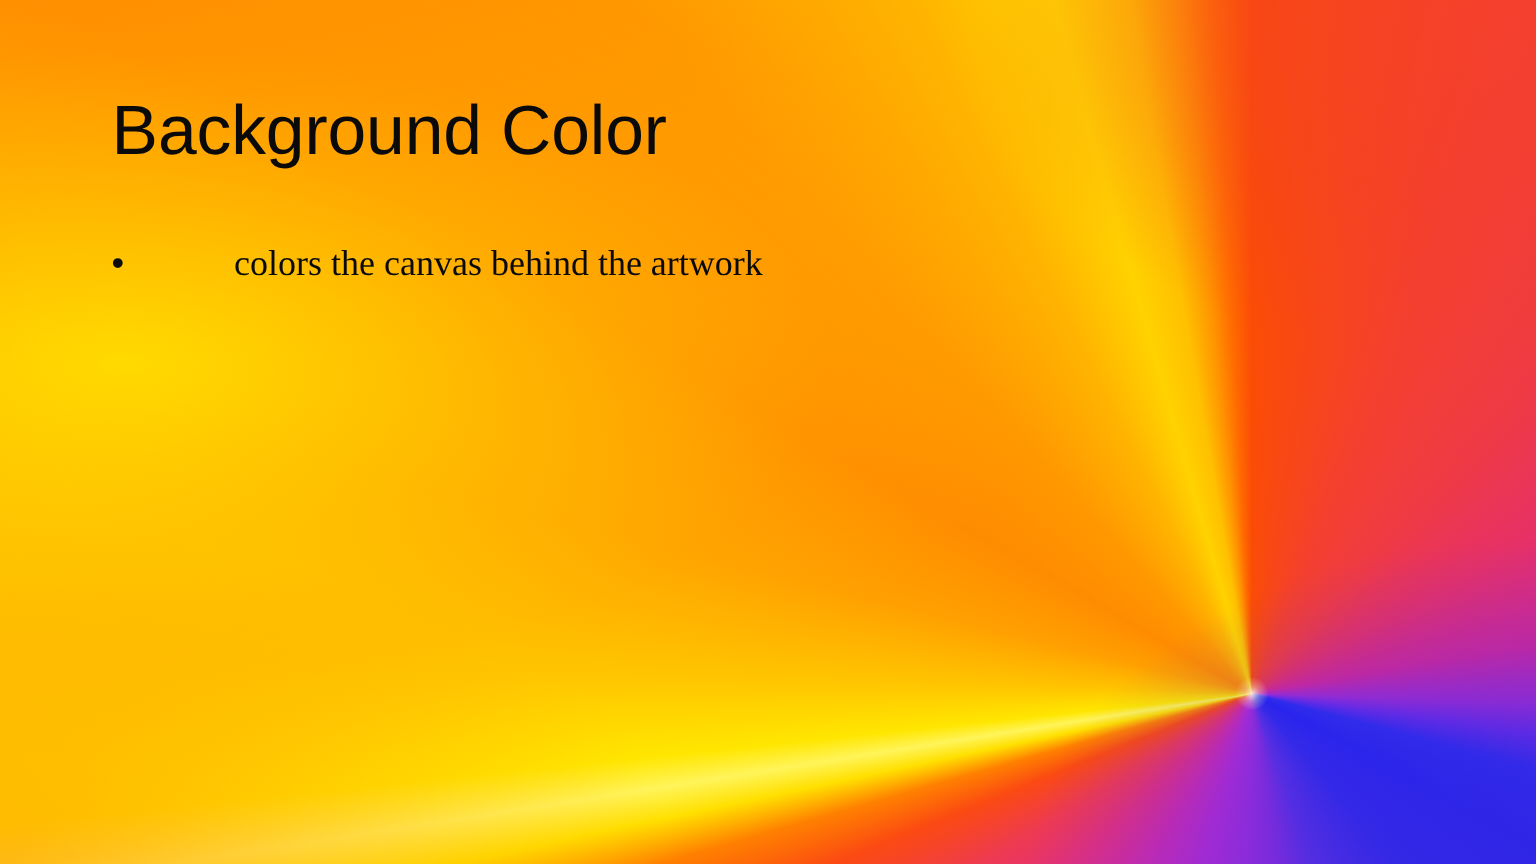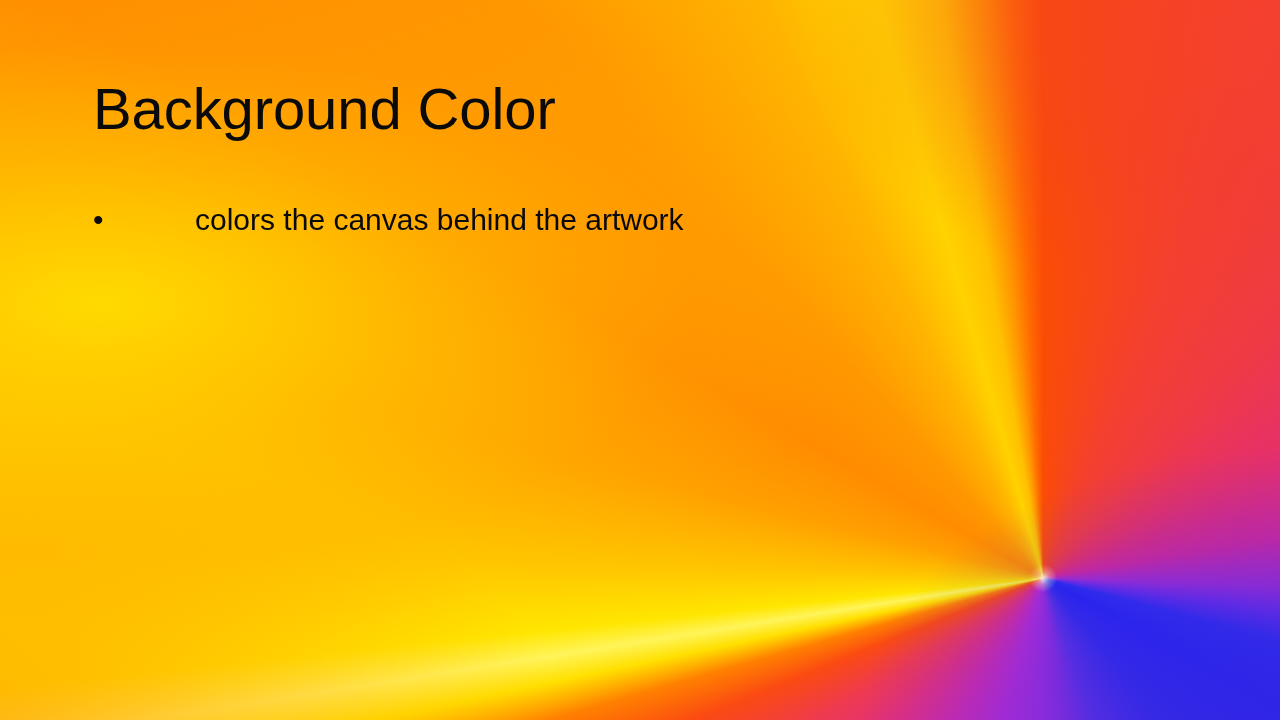--- a/index.html
+++ b/index.html
@@ -169,20 +169,21 @@
     line-height: 1.25;
     color: #0a0a0a;
   }
   .bullet-indent {
     flex: 0 0 auto;
     width: 86px;
   }
   .bullet-label {
     flex: 0 1 auto;
     white-space: nowrap;
+    font-family: Liberation Serif, serif;
   }
 </style>
 </head>
 <body>
 
 <div id="slide">
 
   <div id="slide-background">
     <div class="bg-layer" id="bg-conic"></div>
     <div class="bg-layer" id="bg-wash-left"></div>

